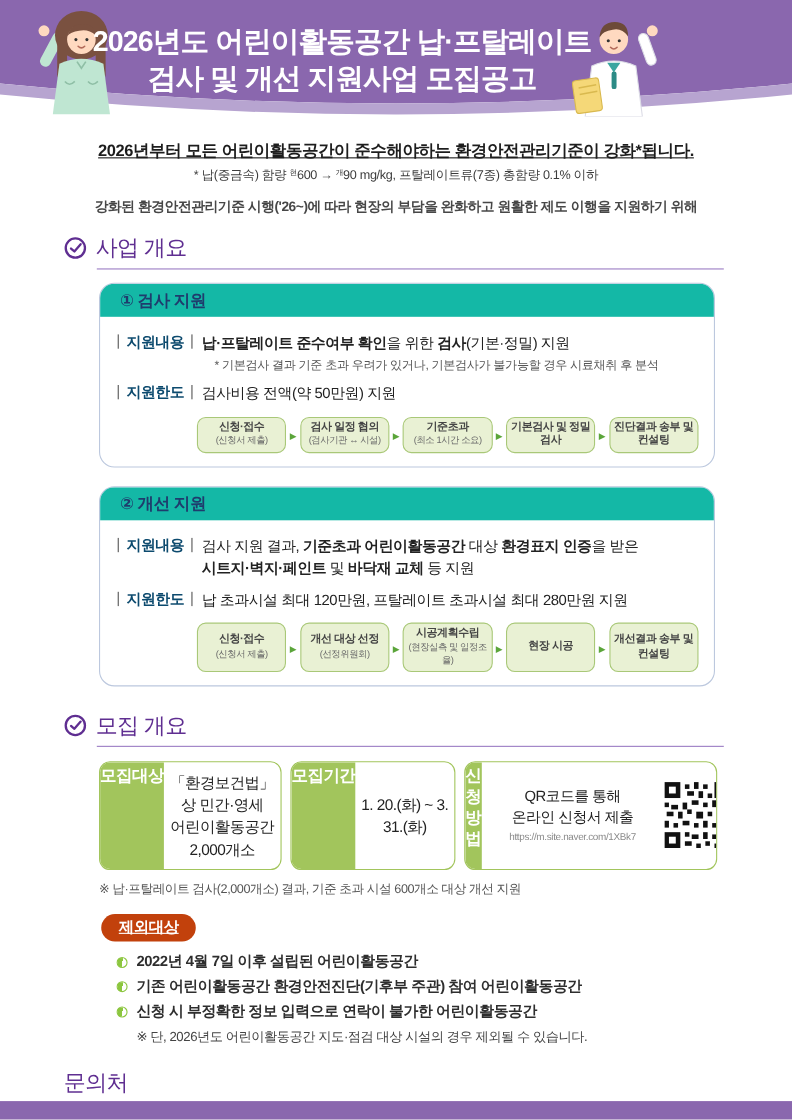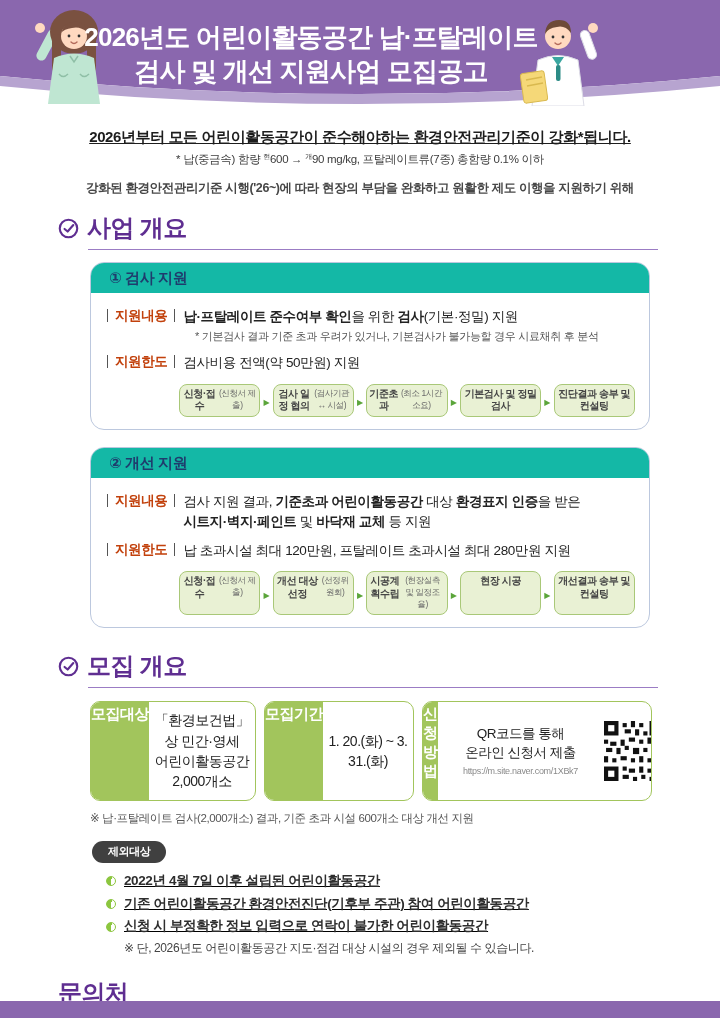--- a/index.html
+++ b/index.html
@@ -18,56 +18,56 @@
 
   
   .intro { margin-top:16px; text-align:center; }
   .intro .headline { font-size:15px; font-weight:700; color:#1d1d1d; letter-spacing:-0.4px;text-decoration:underline; }
   .intro .note { margin-top:5px; font-size:11.5px; color:#3c3c3c; letter-spacing:-0.3px; }
   .intro .note sup { font-size:7px; vertical-align:4px; }
   .intro .para { margin-top:12px; font-size:12.5px; font-weight:600; color:#474747; line-height:1.45; letter-spacing:-0.4px; }
 
   
   .sec-head { display:flex; align-items:center; gap:8px; margin-left:58px; }
-  .sec-head .txt { font-size:24px; font-weight:700; color:#5f2e91; letter-spacing:-0.6px; }
+  .sec-head .txt { font-size:20px; font-weight:400; color:#5f2e91; letter-spacing:-0.6px; }
   .rule { border-top:1.5px solid #9b7cc4; margin:5px 62px 0 88px; }
 
   
   .sbox { margin:12px 70px 0 90px; width:560px; border:1.5px solid #bcc8de; border-radius:14px; background:#fff; overflow:hidden; }
   .sbox-head { background:#14b8a6; padding:6px 18px 5px; font-size:15px; font-weight:700; color:#1f3c6d; letter-spacing:-0.4px; }
   .sbox-body { padding:10px 14px 12px 16px; }
   .srow { display:flex; align-items:flex-start; margin-top:4px; font-size:13.5px; letter-spacing:-0.4px; }
   .bar { width:1px; background:#555; height:13px; margin:2px 7px 0 0; }
   .bar2 { width:1px; background:#555; height:13px; margin:2px 8px 0 7px; }
-  .slabel { color:#c2410c; font-weight:700; white-space:nowrap; }
+  .slabel { color:#0c4a6e; font-weight:700; white-space:nowrap; }
   .stext { color:#222; line-height:1.5; }
   .stext b { font-weight:700; }
   .snote { margin:2px 0 0 88px; font-size:11px; color:#555; letter-spacing:-0.3px; }
   .flow { display:flex; align-items:stretch; margin:10px 0 0 72px; }
-  .fstep { width:92px; background:#e9f1d4; border:1px solid #a9c878; border-radius:8px; padding:3px 2px; display:flex; flex-direction:row; justify-content:center; text-align:center; }
+  .fstep { width:92px; background:#e9f1d4; border:1px solid #a9c878; border-radius:8px; padding:3px 2px; display:flex; flex-direction:column; justify-content:center; text-align:center; }
   .fstep .ft { font-size:10px; font-weight:600; color:#454545; line-height:1.25; letter-spacing:-0.4px; }
   .fstep .fs { font-size:8.5px; color:#6a6a6a; letter-spacing:-0.4px; }
   .flow-arrow { align-self:center; margin:0 3px; }
   .flow-arrow::after { content:"▶"; color:#5ba53a; font-size:8px; }
 
   
   .cards { display:flex; gap:8px; margin:13px 0 0 90px; width:562px; }
   .card { border:1.5px solid #a2c55c; border-radius:10px; background:#fff; overflow:hidden; display:flex; }
   .card1 { width:166px; } .card2 { width:150px; } .card3 { width:230px; }
   .card-head { background:#a2c55c; color:#fff; text-align:center; font-size:15px; font-weight:700; padding:3px 0 4px; letter-spacing:-0.5px; }
   .card-body { flex:1; display:flex; flex-direction:column; justify-content:center; text-align:center; padding:8px 4px; font-size:14px; color:#222; line-height:1.45; letter-spacing:-0.5px; min-height:58px; }
   .card3 .card-body { flex-direction:row; align-items:center; gap:4px; padding:6px 4px; }
   .c3txt { width:158px; font-size:13.5px; line-height:1.4; }
   .c3url { font-size:9px; color:#8a8a8a; letter-spacing:-0.3px; margin-top:2px; }
   .qr { flex:0 0 auto; }
 
   .recruit-note { margin:10px 0 0 90px; font-size:11.5px; color:#555; letter-spacing:-0.4px; }
 
-  .excl-badge { display:inline-block; margin:15px 0 0 92px; background:#404040; color:#fff; font-size:11px; font-weight:700; padding:3px 16px 4px; border-radius:13px; letter-spacing:-0.4px; }
-  .bullets { margin:7px 0 0 106px;text-decoration:underline; }
+  .excl-badge { display:inline-block; margin:15px 0 0 92px; background:#c2410c; color:#fff; font-size:14px; font-weight:700; padding:3px 16px 4px; border-radius:13px; letter-spacing:-0.4px;text-decoration:underline; }
+  .bullets { margin:7px 0 0 106px; }
   .b-row { display:flex; align-items:center; gap:8px; font-size:13.5px; font-weight:600; color:#2e2e2e; line-height:1.7; letter-spacing:-0.4px; }
   .b-dot { width:10px; height:10px; border-radius:50%; border:1px solid #8cc63f; background:linear-gradient(100deg,#8cc63f 52%,#fff 48%); flex:0 0 auto; }
   .excl-note { margin:2px 0 0 124px; font-size:12px; color:#444; letter-spacing:-0.4px; }
 
   .footer-bar { position:absolute; left:0; bottom:0; width:720px; height:17px; background:#8a67ae; }
 </style>
 </head>
 <body>
 
 <div class="page">

